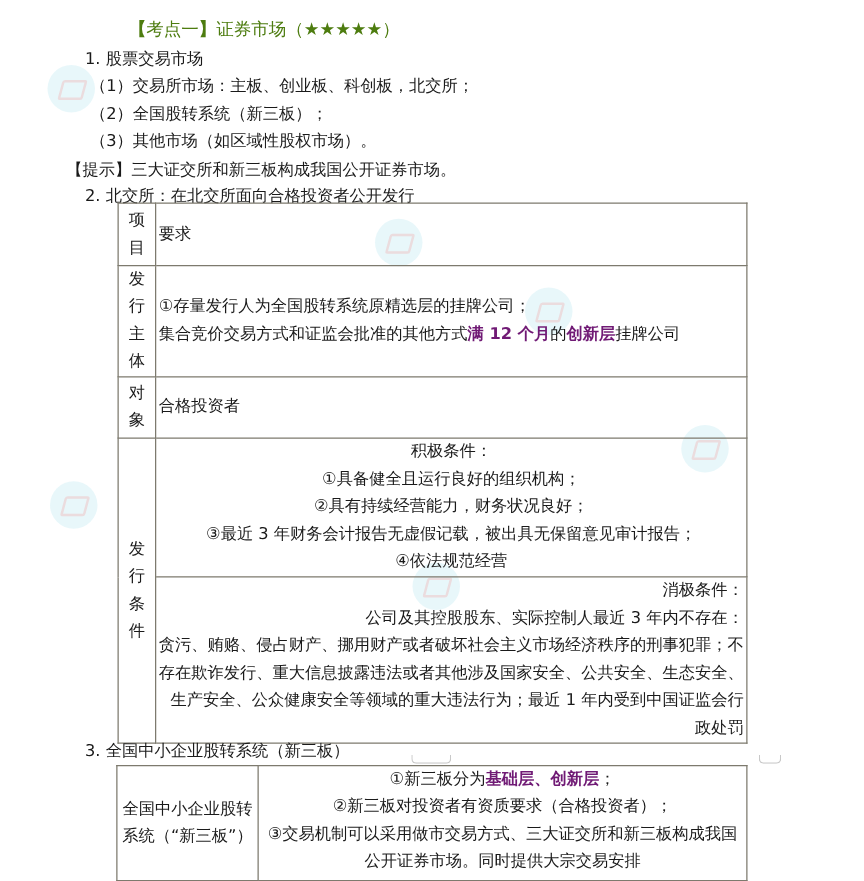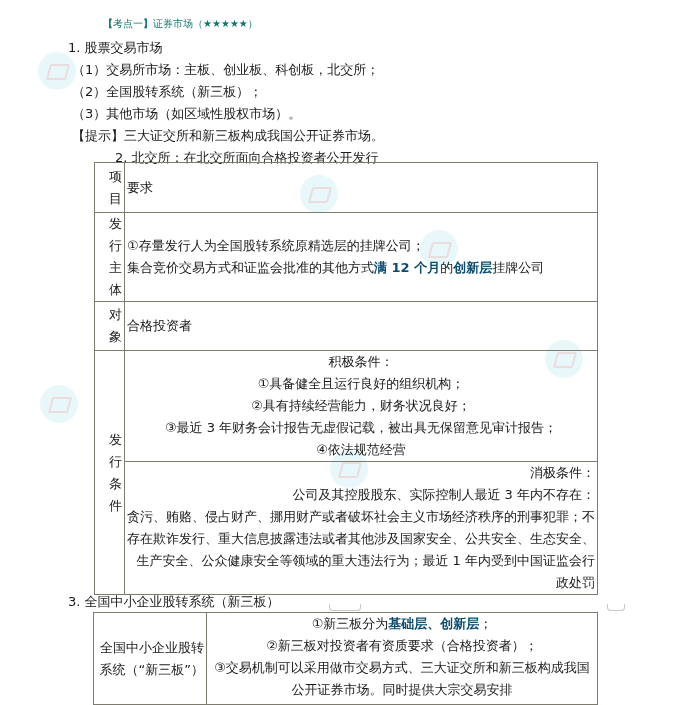--- a/index.html
+++ b/index.html
@@ -11,29 +11,29 @@
   }
   .wm {
     position:absolute; width:38px; height:38px; border-radius:50%;
     background:rgba(150,220,230,0.22); pointer-events:none;
   }
   .wm::after {
     content:""; position:absolute; left:10px; top:12px; width:16px; height:12px;
     border:2px solid rgba(240,170,170,0.35); border-radius:2px; transform:skewX(-15deg);
   }
   .line { position:absolute; white-space:nowrap; line-height:20px; }
-  .title { color:#0f766e; font-size:10px; }
+  .title { color:#4d7c0f; font-size:14px; }
   .title .br { font-weight:bold; }
   table { position:absolute; border-collapse:collapse; table-layout:fixed; }
   td {
     border:1px solid #7d7a6e; padding:0 2px; vertical-align:middle;
     line-height:22px; font-size:13px; word-break:break-all;
   }
-  td.k { text-align:right; padding-left:2px;margin-left:39px; }
-  .hl { color:#0c4a6e; font-weight:bold; }
+  td.k { text-align:center; padding-left:2px;margin-left:39px; }
+  .hl { color:#701a75; font-weight:bold; }
   .corner {
     position:absolute; height:6px; border:1px solid #c8c8c8; border-top:none;
     border-radius:0 0 4px 4px;
   }
 </style>
 </head>
 <body>
 
 <div class="wm" style="left:38px;top:52px;"></div>
 <div class="wm" style="left:300px;top:175px;"></div>
@@ -43,23 +43,23 @@
 <div class="wm" style="left:545px;top:340px;"></div>
 
 <div class="line title" style="left:103px;top:14px;">
   <span class="br">【</span><span>考点一</span><span class="br">】</span><span>证券市场（★★★★★）</span>
 </div>
 
 <div class="line" style="left:68px;top:38px;">1. 股票交易市场</div>
 <div class="line" style="left:72px;top:60px;">（1）交易所市场：主板、创业板、科创板，北交所；</div>
 <div class="line" style="left:72px;top:82px;">（2）全国股转系统（新三板）；</div>
 <div class="line" style="left:72px;top:104px;">（3）其他市场（如区域性股权市场）。</div>
-<div class="line" style="left:72px;top:126px;font-family:Liberation Serif, serif;">【提示】三大证交所和新三板构成我国公开证券市场。</div>
+<div class="line" style="left:53px;top:126px;font-family:Liberation Serif, serif;">【提示】三大证交所和新三板构成我国公开证券市场。</div>
 
-<div class="line" style="left:68px;top:148px;margin-left:47px;">2. 北交所：在北交所面向合格投资者公开发行</div>
+<div class="line" style="left:68px;top:148px;">2. 北交所：在北交所面向合格投资者公开发行</div>
 
 <table style="left:94px;top:162px;width:504px;">
   <colgroup>
       <col style="width:30px">
       <col>
     </colgroup>
   <tbody>
       <tr style="height:50px;">
     <td class="k">项目</td>
     <td>要求</td>

